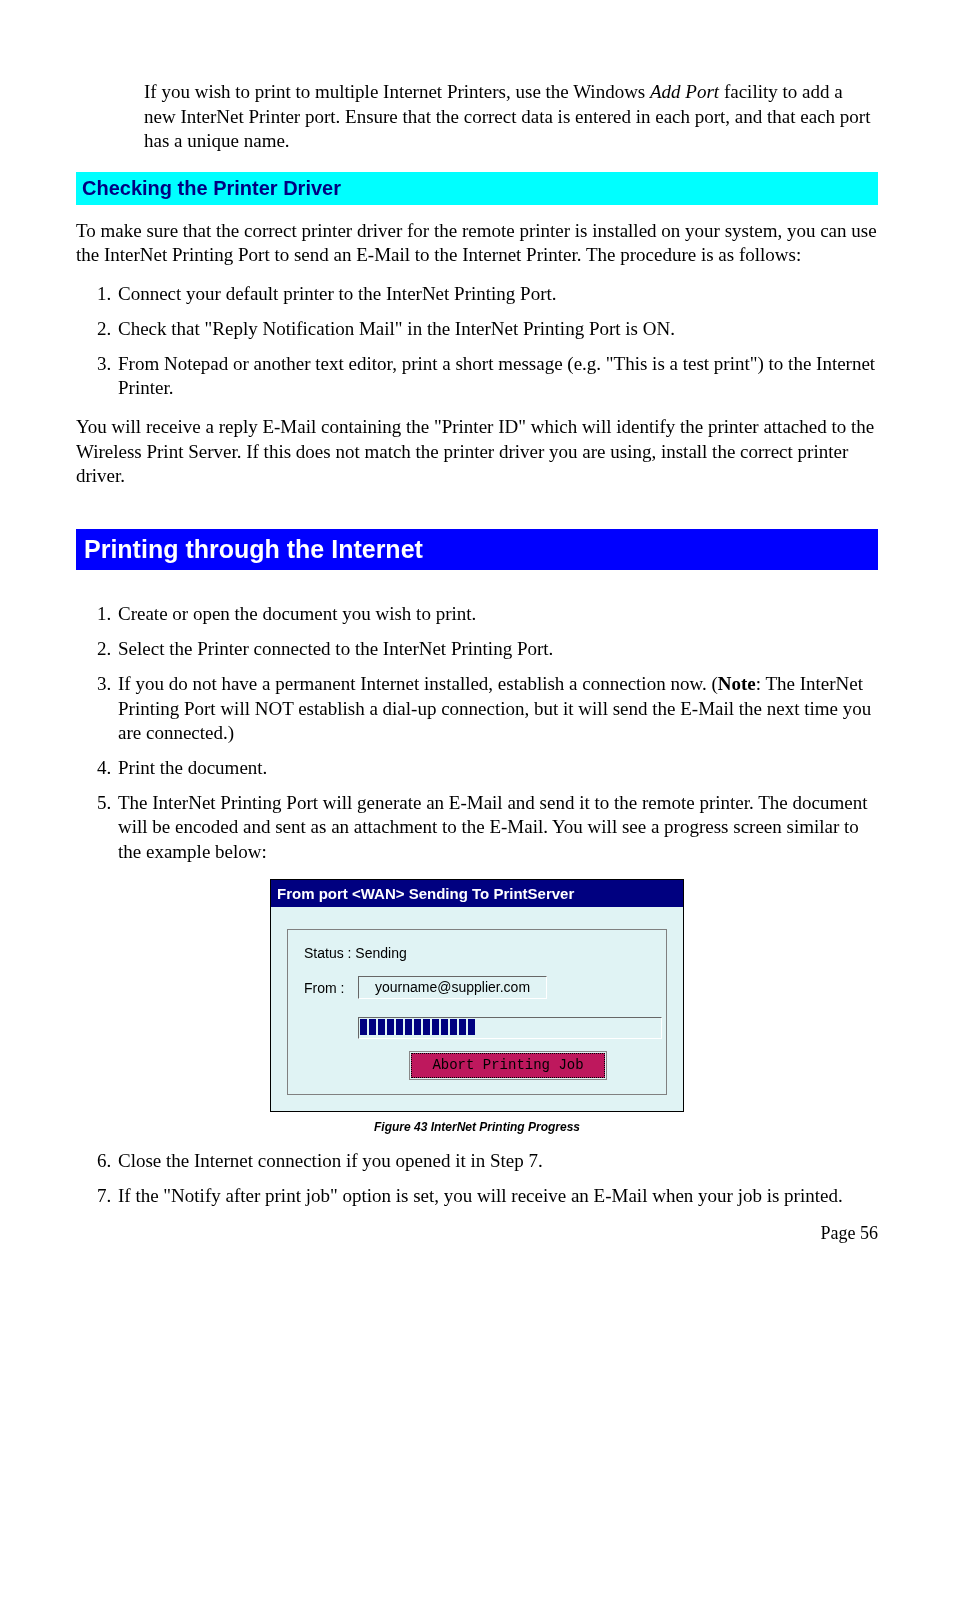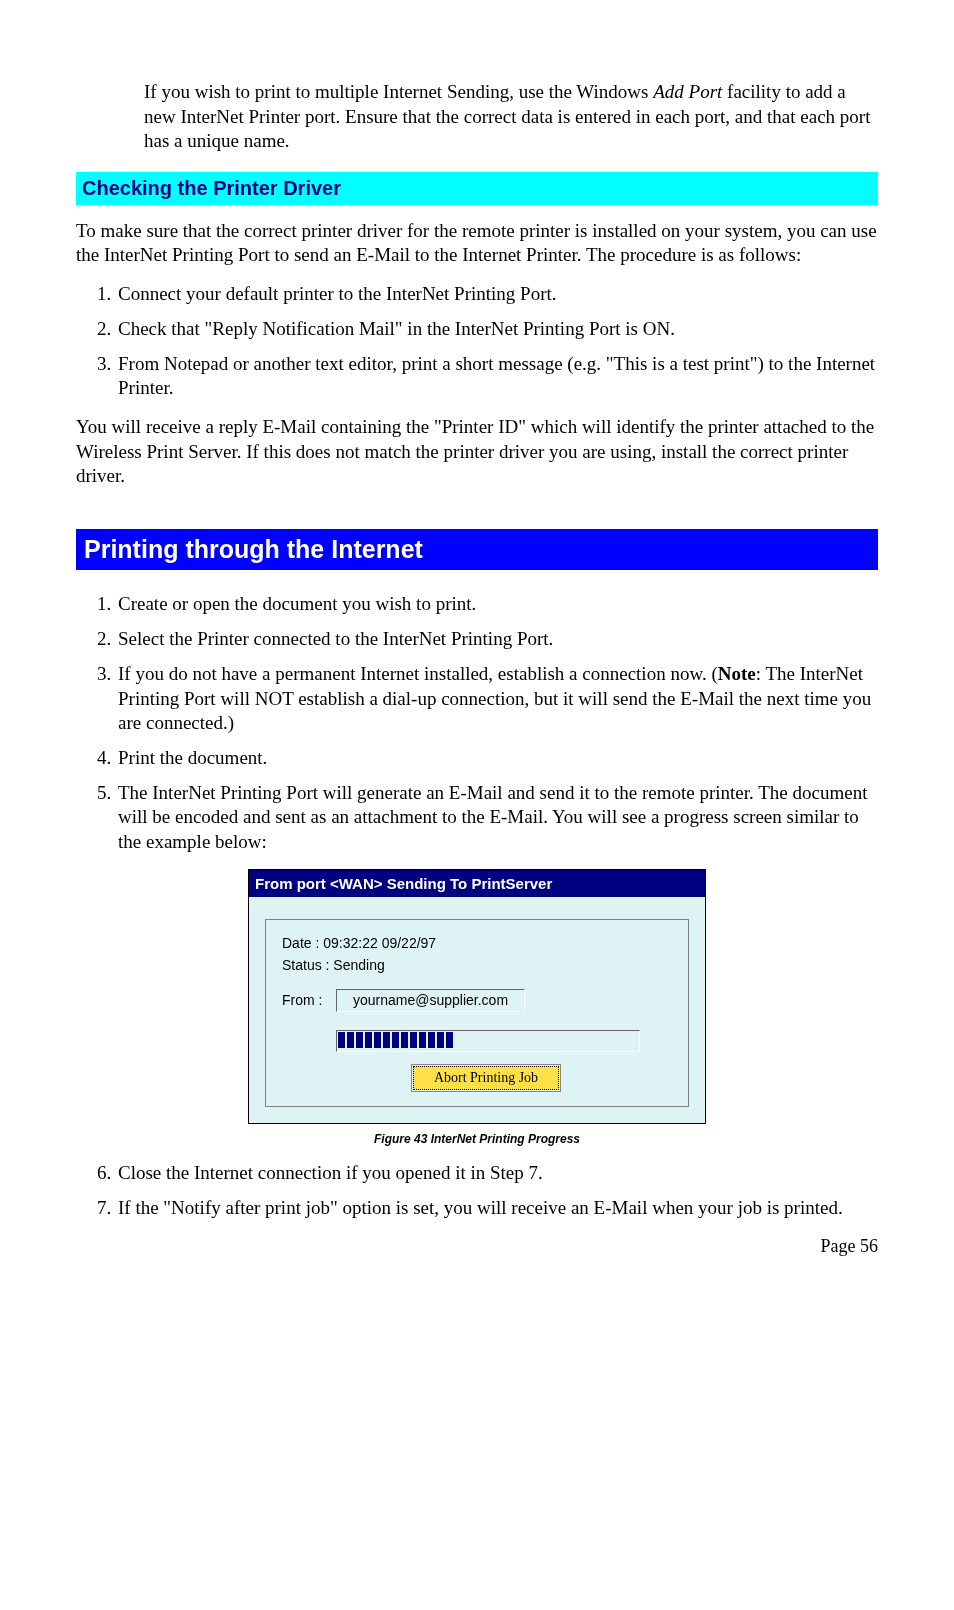--- a/index.html
+++ b/index.html
@@ -24,40 +24,40 @@
   }
   .subheading-bar span {
     font-family: Arial, Helvetica, sans-serif;
     font-weight: bold;
     font-size: 20px;
     color: #000080;
   }
   .main-heading-bar {
     background: #0000ff;
     padding: 4px 8px 5px 8px;
-    margin: 40px 0 22px 0;
+    margin: 40px 0 32px 0;
   }
   .main-heading-bar span {
     font-family: Arial, Helvetica, sans-serif;
     font-weight: bold;
     font-size: 25px;
     color: #fff;
   }
   p.body { margin: 0 0 14px 0; }
   ol.numlist {
     margin: 0 0 14px 0;
     padding-left: 40px;
   }
   ol.numlist > li {
     padding-left: 2px;
     margin-bottom: 10px;
   }
   ol.numlist > li > span { display: inline; }
   .figure-wrap {
-    width: 458px;
+    width: 414px;
     margin: 12px auto 6px auto;
   }
   .dlg {
     border: 1px solid #000;
     background: #e0f3f4;
     font-family: Arial, Helvetica, sans-serif;
     font-size: 14px;
   }
   .dlg-title {
     background: #000080;
@@ -102,42 +102,42 @@
     background: #000080;
     flex: none;
   }
   .abort-row { margin: 14px 0 2px 54px; text-align: center; width: 300px; }
   .abort-btn {
     display: inline-block;
     border: 1px dotted #000;
     outline: 1px solid #888;
     outline-offset: 1px;
     padding: 2px 20px;
-    background: #fde047;
-    font-family: Liberation Serif, serif;
+    background: #be185d;
+    font-family: Liberation Mono, monospace;
     font-size: 14px;
   }
   .caption {
     text-align: center;
     font-family: Arial, Helvetica, sans-serif;
     font-weight: bold;
     font-style: italic;
     font-size: 12px;
     margin: 8px 0 14px 0;
   }
   .page-num {
     text-align: right;
     font-size: 18px;
   }
 </style>
 </head>
 <body>
 
 <p class="indent-para">
-  <span>If you wish to print to multiple Internet Sending, use the Windows </span><em class="ital">Add Port</em><span> facility to add a new InterNet Printer port. Ensure that the correct data is entered in each port, and that each port has a unique name.</span>
+  <span>If you wish to print to multiple Internet Printers, use the Windows </span><em class="ital">Add Port</em><span> facility to add a new InterNet Printer port. Ensure that the correct data is entered in each port, and that each port has a unique name.</span>
 </p>
 
 <div class="subheading-bar">
   <span>Checking the Printer Driver</span>
 </div>
 
 <p class="body">To make sure that the correct printer driver for the remote printer is installed on your system, you can use the InterNet Printing Port to send an E-Mail to the Internet Printer. The procedure is as follows:</p>
 
 <ol class="numlist">
   <li><span>Connect your default printer to the InterNet Printing Port.</span></li>
@@ -158,21 +158,20 @@
     <span>If you do not have a permanent Internet installed, establish a connection now. (</span><b>Note</b><span>: The InterNet Printing Port will NOT establish a dial-up connection, but it will send the E-Mail the next time you are connected.)</span>
   </li>
   <li><span>Print the document.</span></li>
   <li><span>The InterNet Printing Port will generate an E-Mail and send it to the remote printer. The document will be encoded and sent as an attachment to the E-Mail. You will see a progress screen similar to the example below:</span></li>
 </ol>
 
 <div class="figure-wrap">
   <div class="dlg">
     <div class="dlg-title">From port &lt;WAN&gt; Sending To PrintServer</div>
     <div class="dlg-inner">
-      <div class="dlg-line">Date : 09:32:22 09/22/97</div>
       <div class="dlg-line">Status : Sending</div>
       <div class="dlg-row">
         <span class="lbl">From :</span>
         <span class="dlg-inpwrap">yourname@supplier.com</span>
       </div>
       <div class="progress-row">
         <div class="progress-outer" id="progress-outer">
             <div class="progress-seg"></div>
             <div class="progress-seg"></div>
             <div class="progress-seg"></div>

